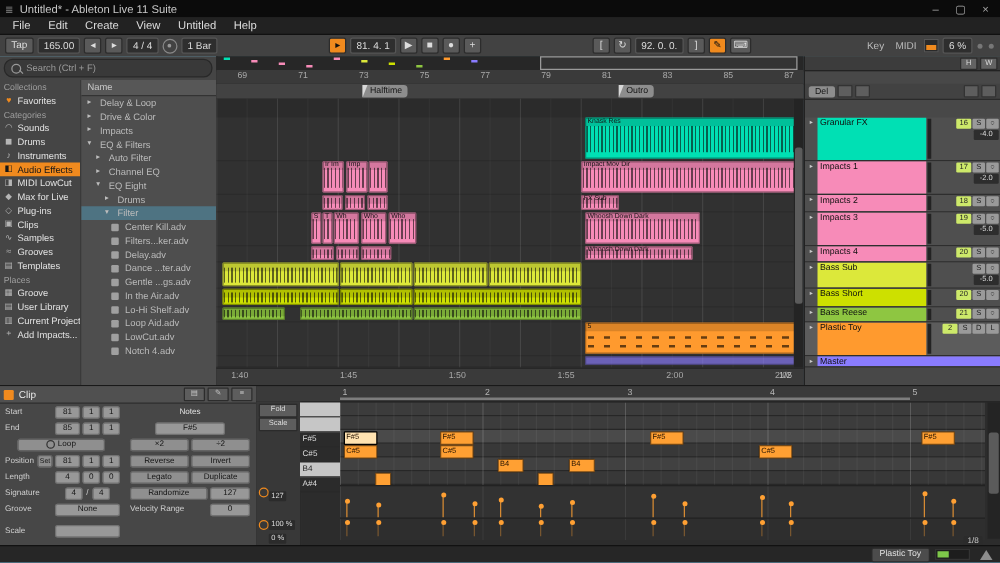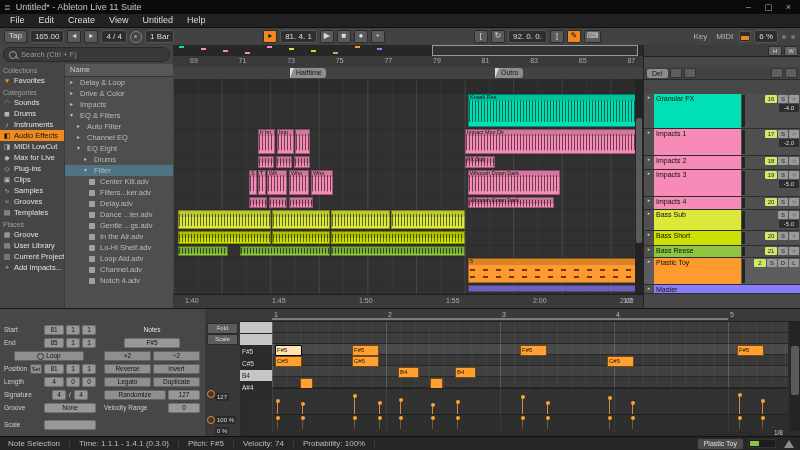--- a/index.html
+++ b/index.html
@@ -335,21 +335,21 @@
             <div class="treeitem" style="padding-left: 24px;">
               <span class="pic"></span>
               <span class="tlabel">Lo-Hi Shelf.adv</span>
             </div>
             <div class="treeitem" style="padding-left: 24px;">
               <span class="pic"></span>
               <span class="tlabel">Loop Aid.adv</span>
             </div>
             <div class="treeitem" style="padding-left: 24px;">
               <span class="pic"></span>
-              <span class="tlabel">Channel.adv</span>
+              <span class="tlabel">LowCut.adv</span>
             </div>
             <div class="treeitem" style="padding-left: 24px;">
               <span class="pic"></span>
               <span class="tlabel">Notch 4.adv</span>
             </div>
             <div class="treeitem" style="padding-left: 24px; margin-top: 39px;">
               <span class="pic"></span>
               <span class="tlabel">Phat Low.adv</span>
             </div>
           </div>
@@ -683,20 +683,29 @@
           <span class="unfold">▸</span>
           <div class="tname" style="background: rgb(138, 124, 255);">Master</div>
         </div>
       </div>
   </div>
 </div>
 
 <div class="bottom">
 
   <div class="clippanel">
+    <div class="cphead">
+      <span class="cpsquare"></span>
+      <span>Clip</span>
+      <span class="cptabs" id="cptabs">
+          <span class="cptab">▤</span>
+          <span class="cptab">✎</span>
+          <span class="cptab">≡</span>
+        </span>
+    </div>
 
     <span class="flb" style="left:4px;top:17px;">Start</span>
     <span class="fbx" style="left:44px;top:16px;width:20px;">81</span>
     <span class="fbx" style="left:66px;top:16px;width:14px;">1</span>
     <span class="fbx" style="left:82px;top:16px;width:14px;">1</span>
 
     <span class="flb" style="left:4px;top:30px;">End</span>
     <span class="fbx" style="left:44px;top:29px;width:20px;">85</span>
     <span class="fbx" style="left:66px;top:29px;width:14px;">1</span>
     <span class="fbx" style="left:82px;top:29px;width:14px;">1</span>
@@ -842,26 +851,19 @@
         <div class="cdot" style="left: 490px;"></div>
       </div>
     <div class="escroll">
         <i></i>
       </div>
     <div class="gridlbl">1/8</div>
   </div>
 </div>
 
 <div class="statusbar">
-  <span id="stitems" style="display:flex;">
-      <span class="stitem">Note Selection</span>
-      <span class="stitem">Time: 1.1.1 - 1.4.1 (0.3.0)</span>
-      <span class="stitem">Pitch: F#5</span>
-      <span class="stitem">Velocity: 74</span>
-      <span class="stitem">Probability: 100%</span>
-    </span>
   <span class="tsp"></span>
   <span class="trackbox">Plastic Toy</span>
   <span class="stmeter">
       <i></i>
     </span>
   <span class="warntri"></span>
 </div>
 
 </body></html>

